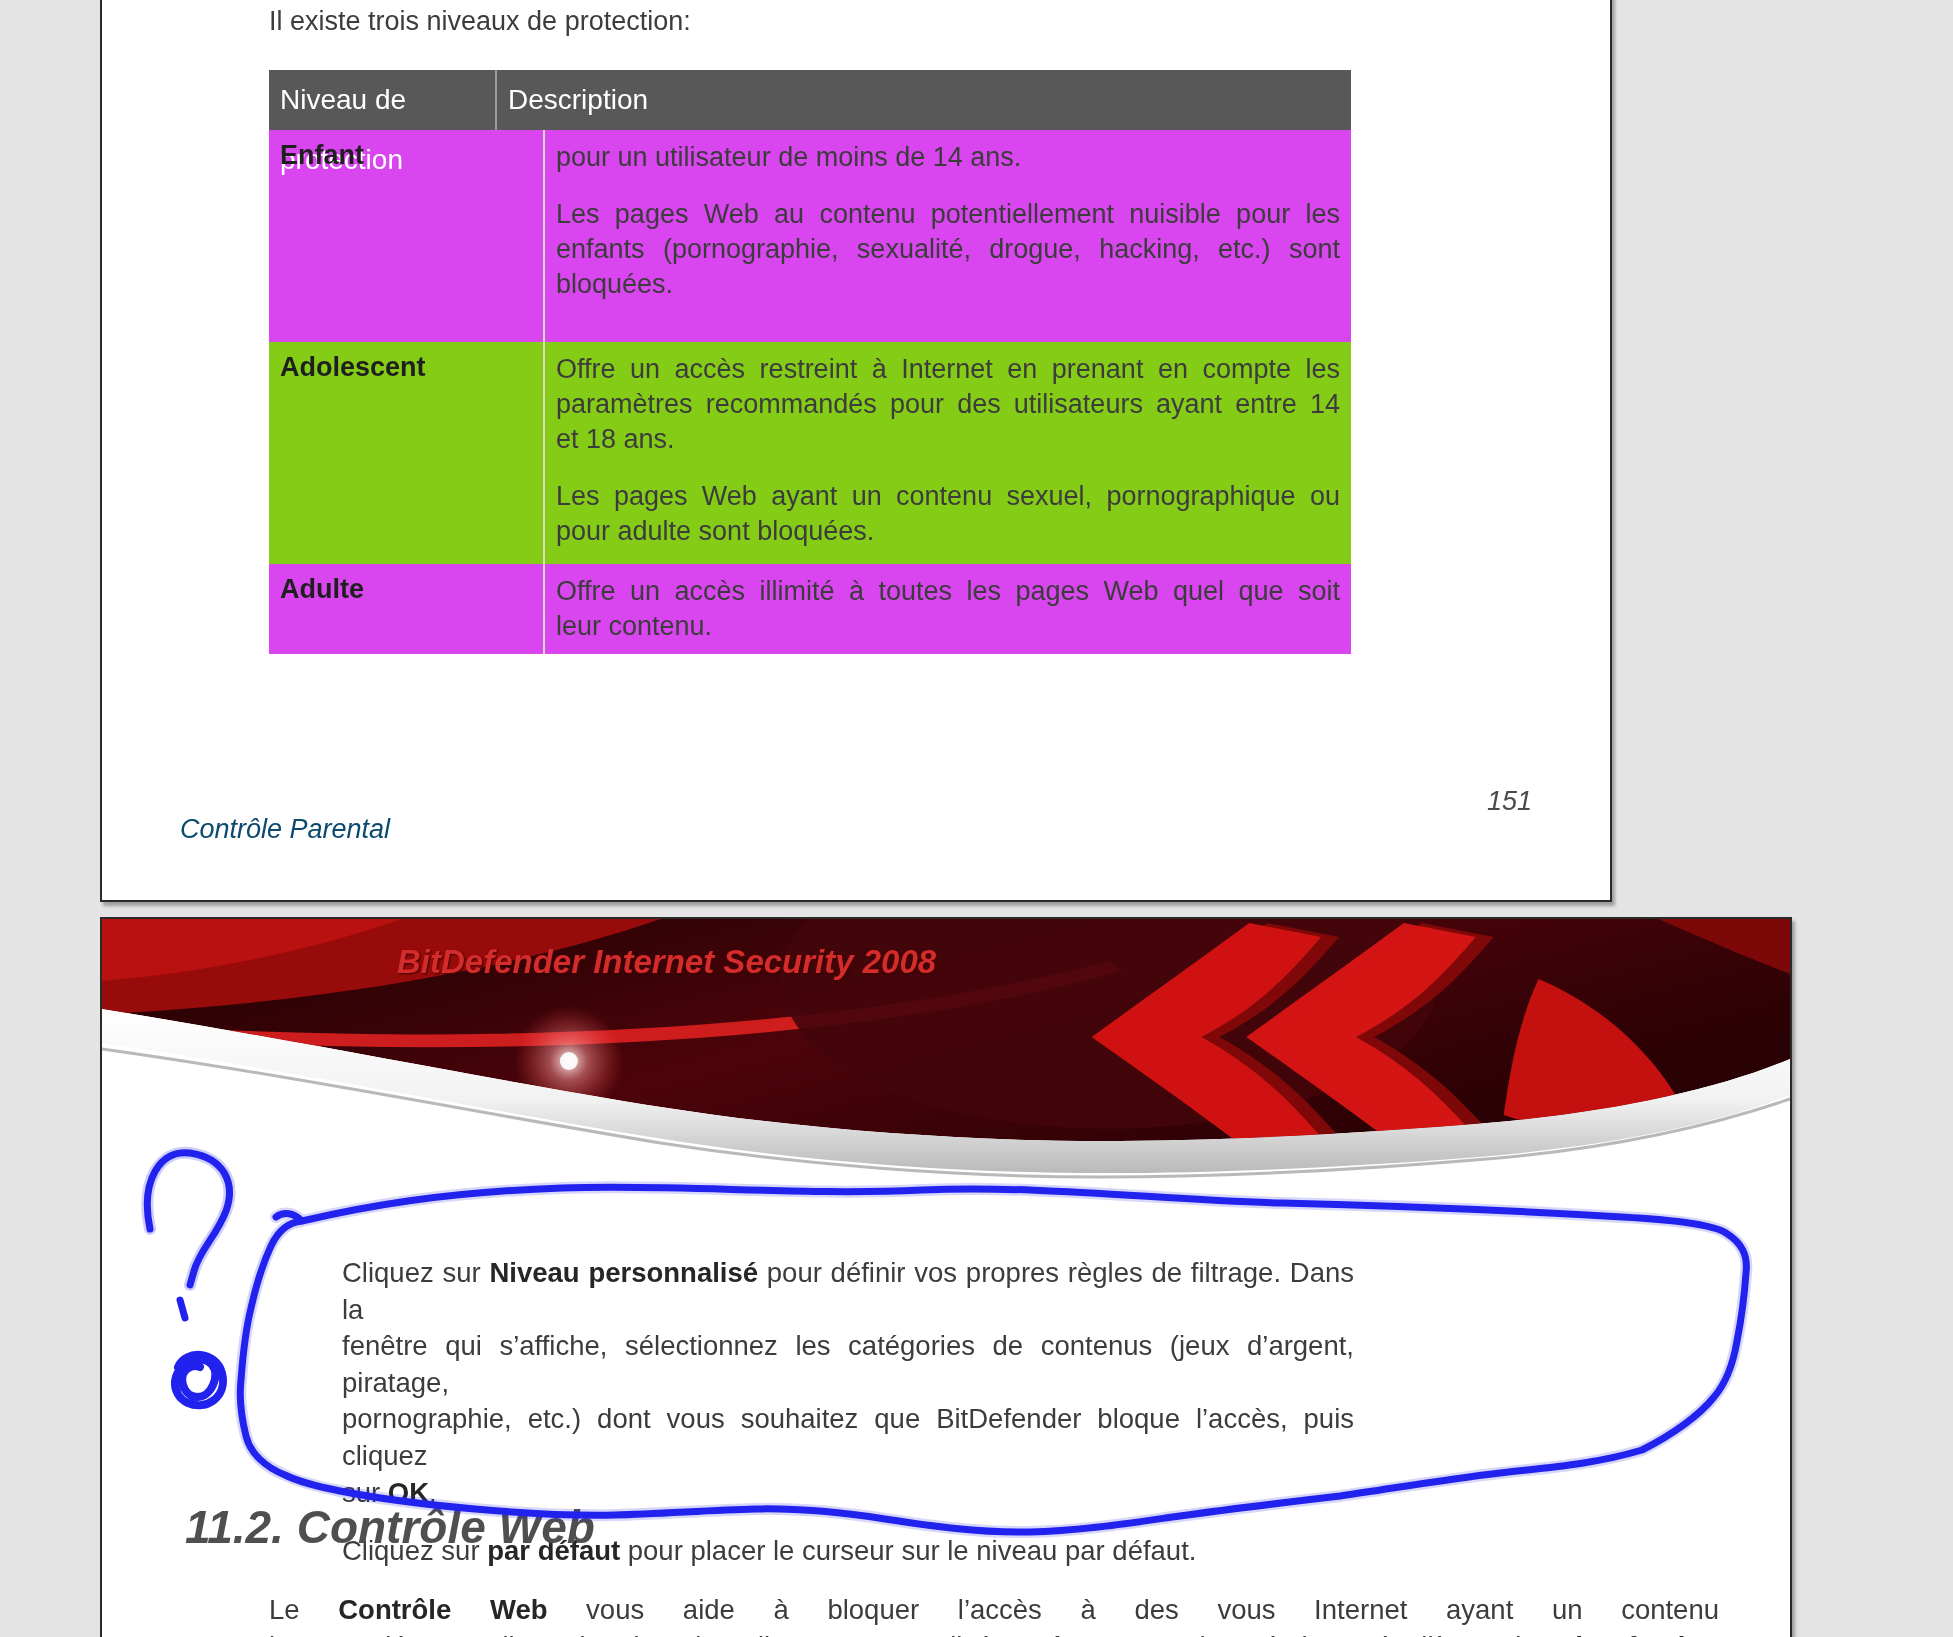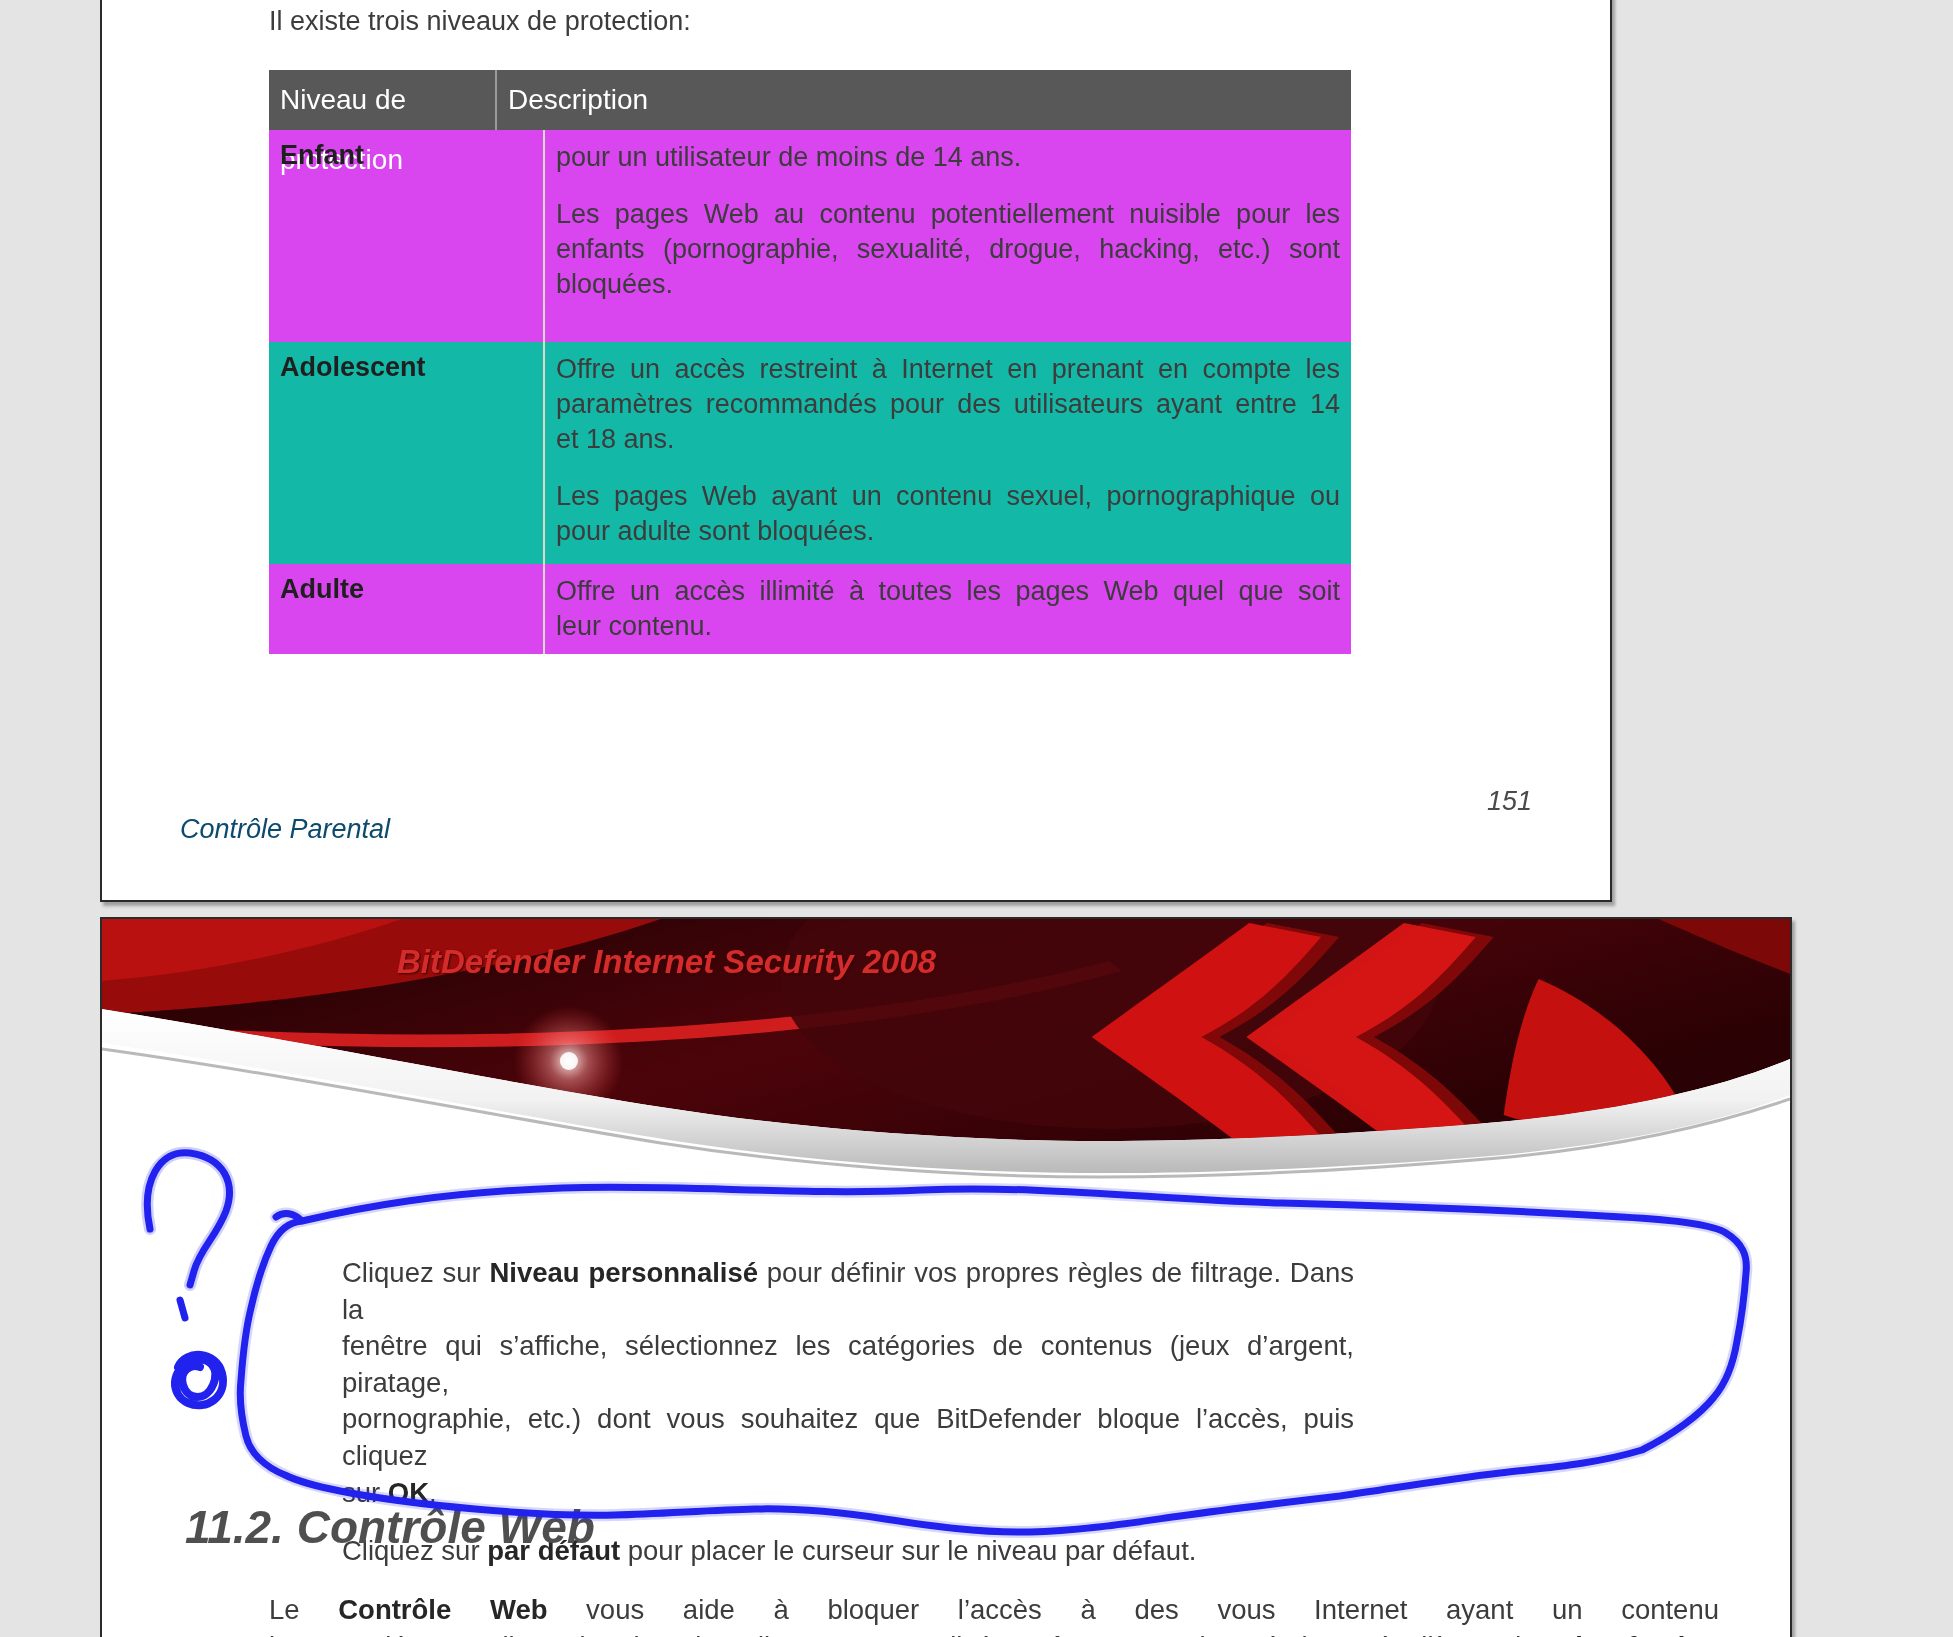--- a/index.html
+++ b/index.html
@@ -31,21 +31,21 @@
   .b{font-weight:bold;color:#262626;}
 
   
   #levels-table{left:167px;top:76px;width:1082px;}
   .t-header{display:flex;background:#585858;height:60px;}
   .t-header .hcell{color:#ffffff;font-size:28px;line-height:60px;padding-left:11px;box-sizing:border-box;}
   .hcell.c1{width:226px;border-radius:21px;}
   .hcell.c2{flex:1;border-left:2px solid #9a9a9a;}
   .t-row{display:flex;}
   .t-row.cream{background:#d946ef;}
-  .t-row.white{background:#14b8a6;}
+  .t-row.white{background:#84cc16;}
   .t-row .lvl{width:274px;box-sizing:border-box;padding:10px 0 0 11px;font-weight:bold;color:#1f1f1f;font-size:27px;}
   .t-row .desc{flex:1;box-sizing:border-box;border-left:2px solid #ded9c9;padding:10px 11px 0 11px;
                color:#3c3c3c;font-size:27px;line-height:35px;}
   .row-enfant{height:212px;}
   .row-adolescent{height:222px;}
   .row-adulte{height:90px;}
 
   
   .footer-left{left:78px;top:820px;font-style:italic;color:#0c4a6e;font-size:27px;}
   .footer-right{left:1385px;top:792px;font-style:italic;color:#4a4a4a;font-size:27px;}

